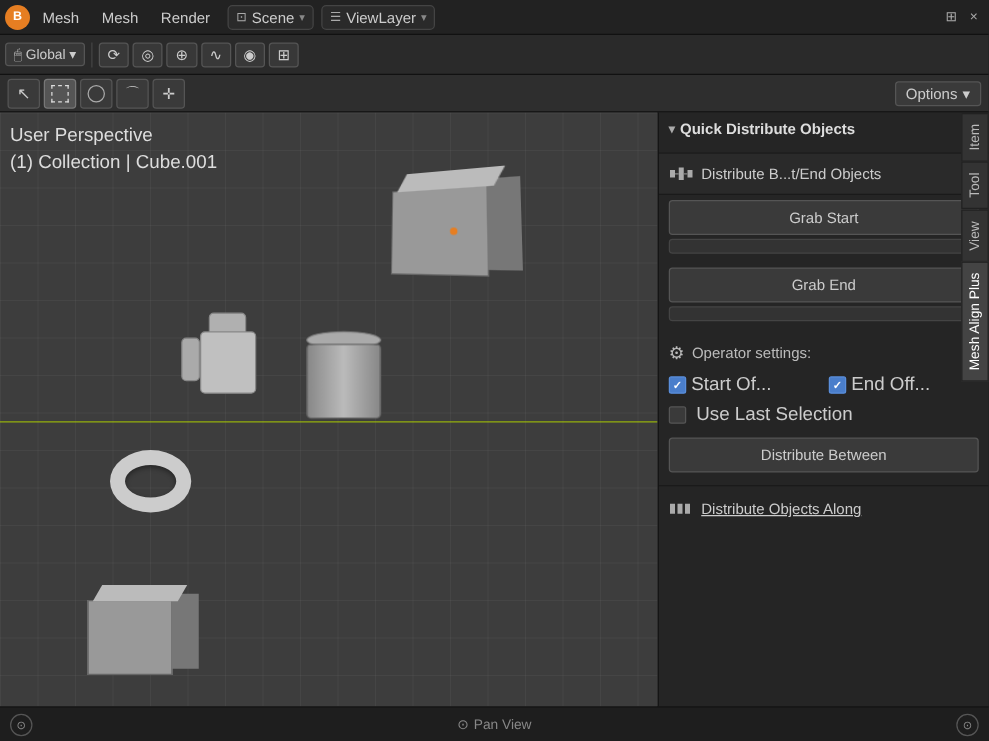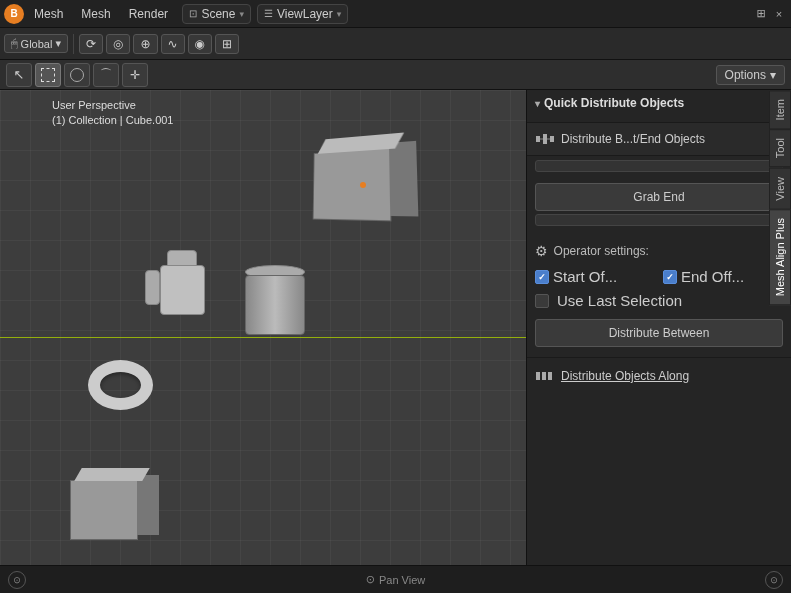--- a/index.html
+++ b/index.html
@@ -155,24 +155,23 @@
       background-image:
         linear-gradient(rgba(255,255,255,0.04) 1px, transparent 1px),
         linear-gradient(90deg, rgba(255,255,255,0.04) 1px, transparent 1px);
       background-size: 30px 30px;
     }
 
     .viewport-info {
       position: absolute;
       top: 8px; left: 8px;
       color: #ddd;
-      font-size: 11px;
+      font-size: 15px;
       line-height: 1.4;
       pointer-events: none;
-      margin-left: 44px;
     }
 
     
     .horizon-line {
       position: absolute;
       top: 52%;
       left: 0; right: 0;
       height: 1px;
       background: #aacc00;
       opacity: 0.8;
@@ -601,20 +600,23 @@
         <rect x="1" y="7" width="4" height="6" fill="#aaa"></rect>
         <rect x="8" y="5" width="4" height="10" fill="#aaa"></rect>
         <rect x="15" y="7" width="4" height="6" fill="#aaa"></rect>
         <line x1="5" y1="10" x2="8" y2="10" stroke="#888" stroke-width="1"></line>
         <line x1="12" y1="10" x2="15" y2="10" stroke="#888" stroke-width="1"></line>
       </svg>
       <span>Distribute B...t/End Objects</span>
     </div>
 
     <div style="padding: 4px 8px;">
+      <button class="panel-btn">
+        <span>Grab Start</span>
+      </button>
       <div class="panel-btn-secondary"></div>
     </div>
 
     <div style="padding: 4px 8px;">
       <button class="panel-btn">
         <span>Grab End</span>
       </button>
       <div class="panel-btn-secondary"></div>
     </div>
 

